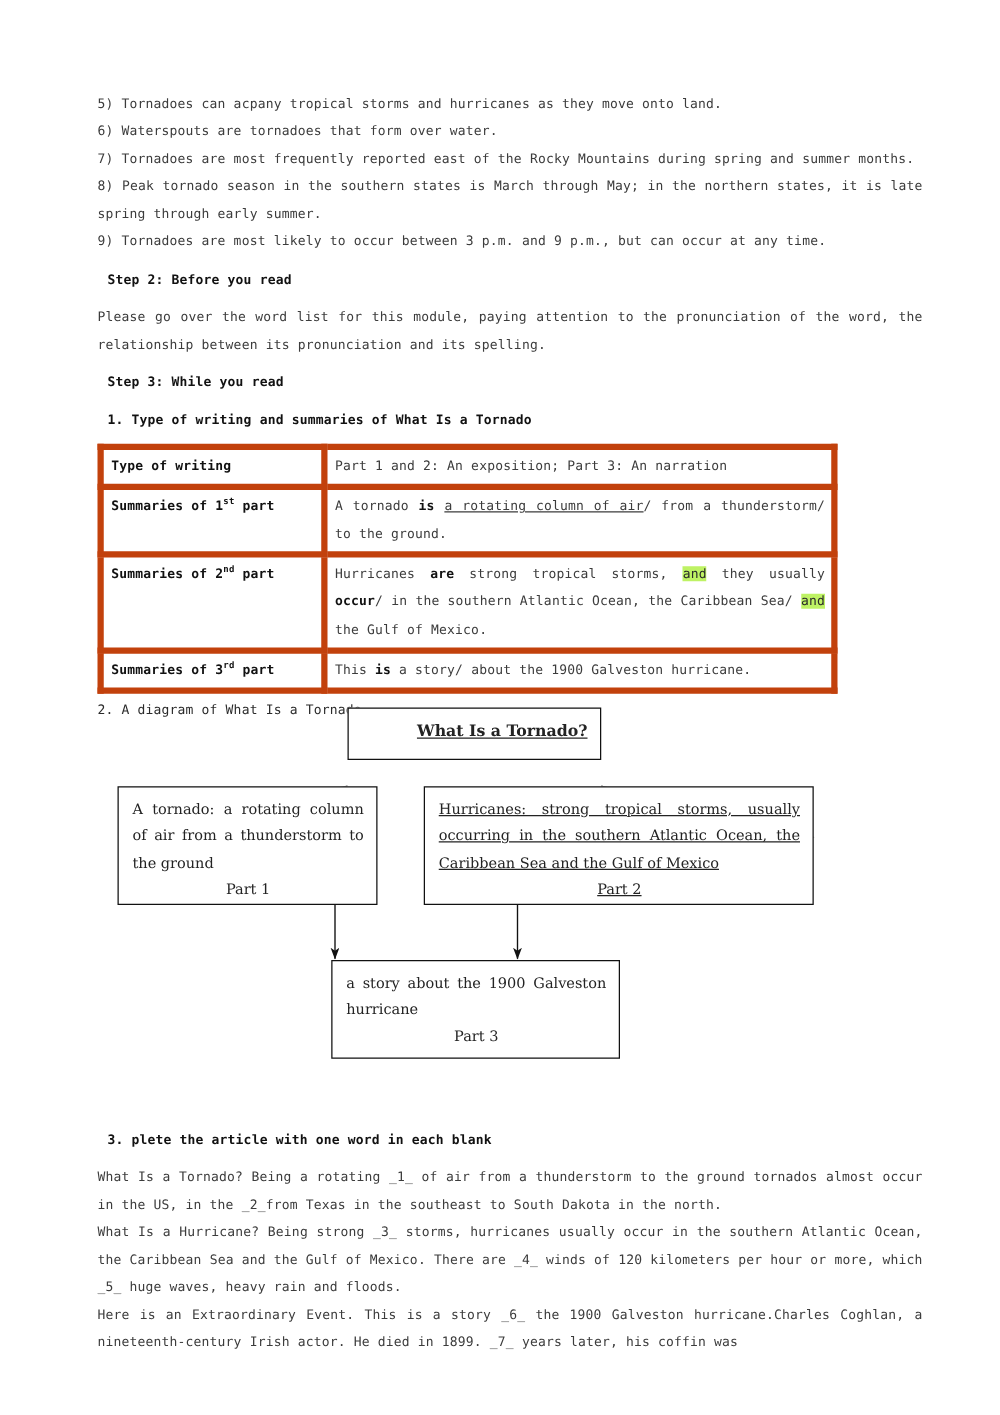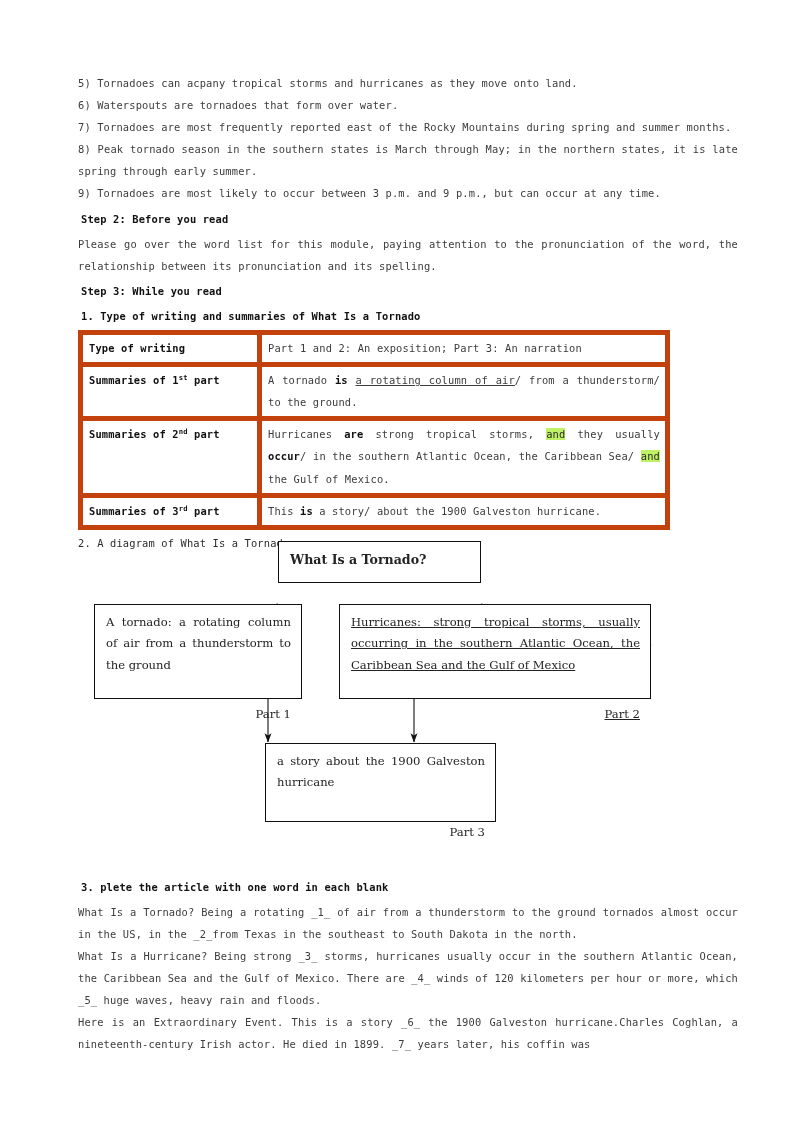--- a/index.html
+++ b/index.html
@@ -43,21 +43,21 @@
     margin: 0;
   }
   .mono.nojust { text-align: left; }
   .heading {
     font-family: "DejaVu Sans Mono", monospace;
     font-size: 10.4px;
     line-height: 22.1px;
     font-weight: bold;
     color: #111;
     letter-spacing: 0.15px;
-    margin: 3px;
+    margin: 8px;
   }
   .semiheading {
     font-family: "DejaVu Sans Mono", monospace;
     font-size: 10.4px;
     line-height: 22.1px;
     color: #2b2b2b;
     letter-spacing: 0.15px;
     margin: 0;
   }
 
@@ -113,25 +113,26 @@
     background: #fff;
     font-family: "DejaVu Serif", serif;
     font-size: 11.6px;
     line-height: 21.5px;
     color: #232323;
     padding: 7px 10px 6px 11px;
     text-align: justify;
     text-justify: inter-word;
   }
   .dbox.center {
-    text-align: left;
+    text-align: right;
     font-weight: bold;
     font-size: 12.6px;
-  }
-  .dbox .lastline { text-align: right; margin-top: 28px; }
+    text-decoration: underline;
+  }
+  .dbox .lastline { text-align: center; }
   .darrows {
     position: absolute;
     left: 0; top: 0;
     width: 660px; height: 300px;
     pointer-events: none;
   }
 
   
   .bottom { margin-top: 14px; }
 </style>

